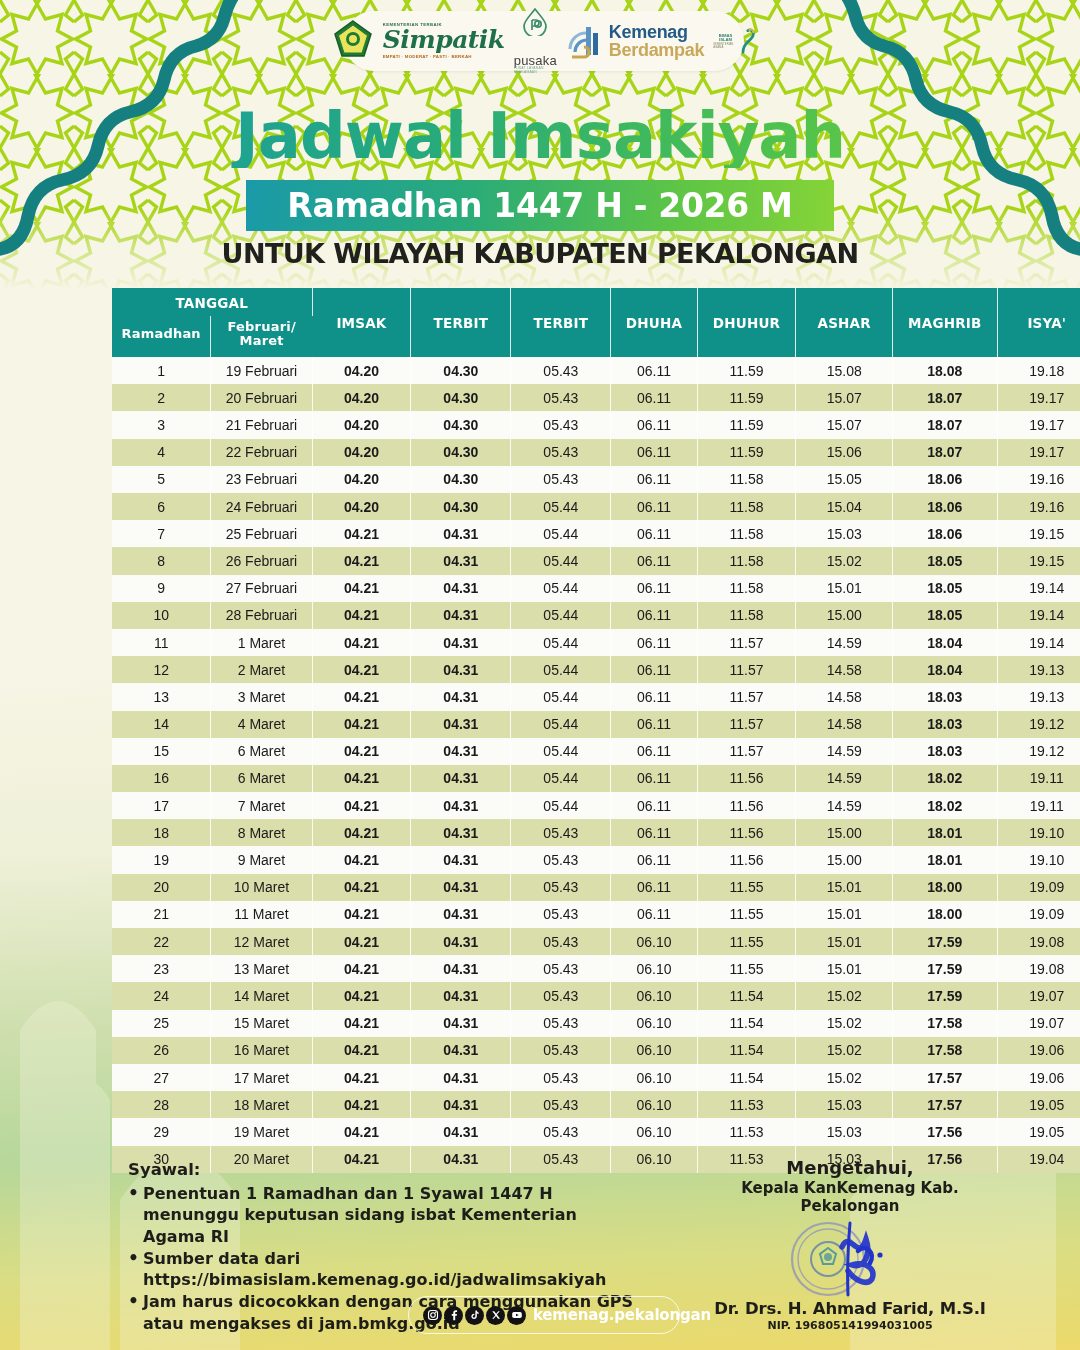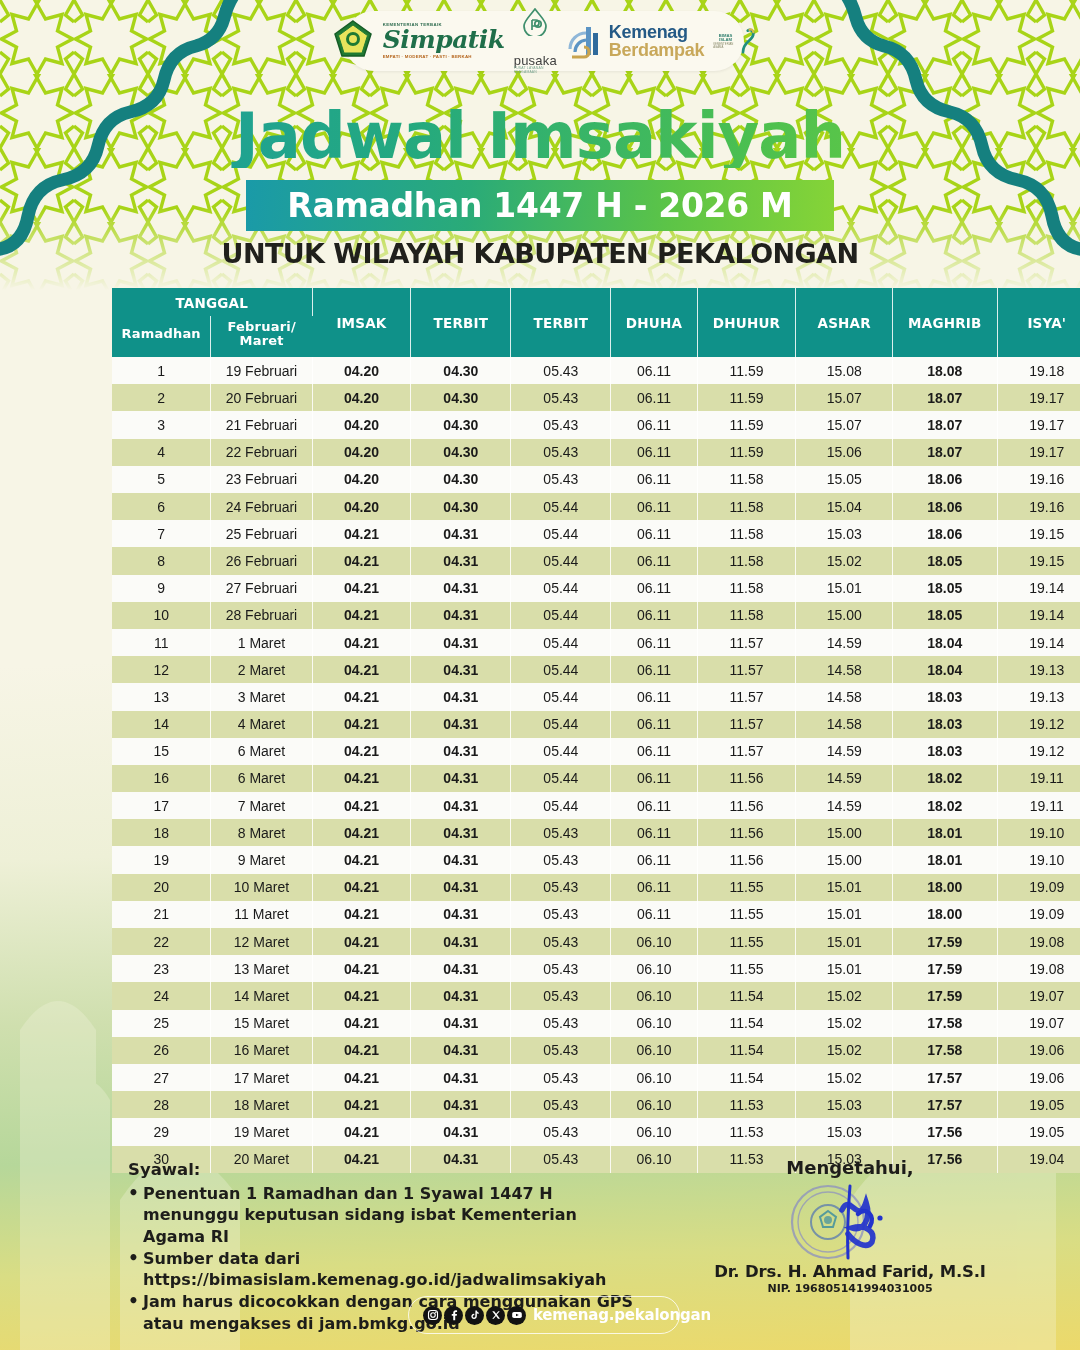--- a/index.html
+++ b/index.html
@@ -754,20 +754,21 @@
     <div class="notes-title">Syawal:</div>
     <ul id="notes-list">
         <li>Penentuan 1 Ramadhan dan 1 Syawal 1447 H menunggu keputusan sidang isbat Kementerian Agama RI</li>
         <li>Sumber data dari https://bimasislam.kemenag.go.id/jadwalimsakiyah</li>
         <li>Jam harus dicocokkan dengan cara menggunakan GPS atau mengakses di jam.bmkg.go.id</li>
       </ul>
   </div>
 
   <div class="sign">
     <div class="sign-l1">Mengetahui,</div>
+    <div class="sign-l2">Kepala KanKemenag Kab. Pekalongan</div>
     <div class="sign-stamp">
       <svg width="320" height="82" viewBox="0 0 320 82" xmlns="http://www.w3.org/2000/svg">
         <g transform="translate(98,4)">
           <circle cx="40" cy="38" r="36" fill="none" stroke="#8b8fc0" stroke-width="2.2" opacity=".75"></circle>
           <circle cx="40" cy="38" r="30" fill="none" stroke="#8b8fc0" stroke-width="1.4" opacity=".7"></circle>
           <circle cx="40" cy="38" r="17" fill="none" stroke="#5f7fae" stroke-width="2" opacity=".8"></circle>
           <path d="M40 27 L48 33 L45 43 H35 L32 33 Z" fill="none" stroke="#3f8f9f" stroke-width="2" opacity=".85"></path>
           <circle cx="40" cy="36" r="4" fill="#3f8f9f" opacity=".7"></circle>
         </g>
         <g stroke="#2233cc" fill="none" stroke-linecap="round">

